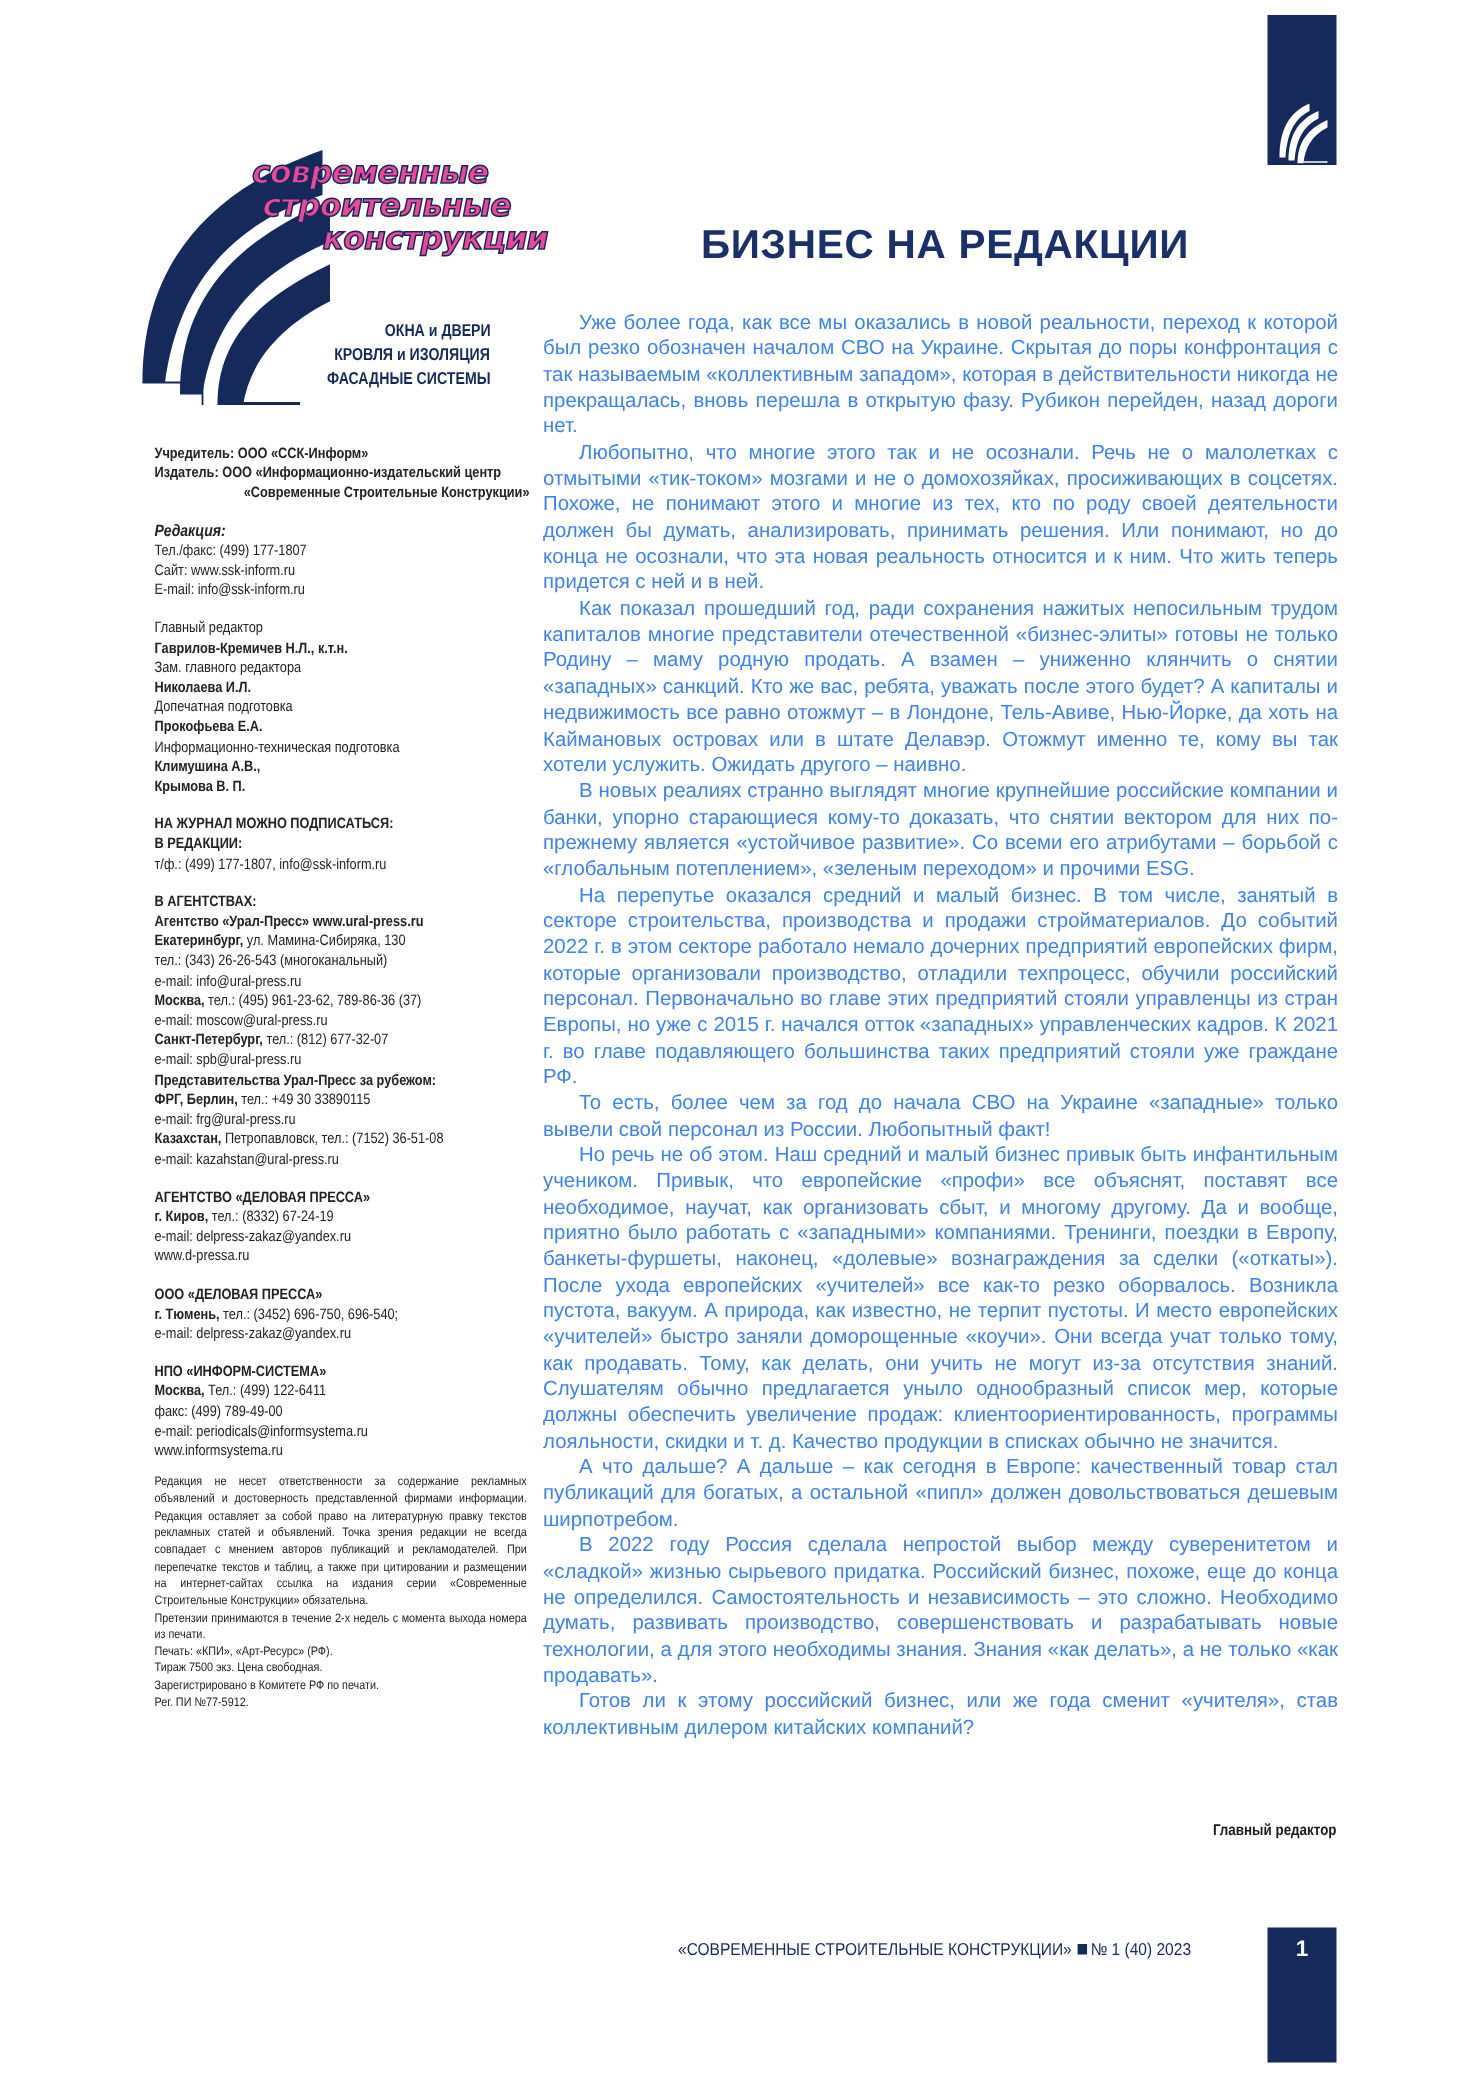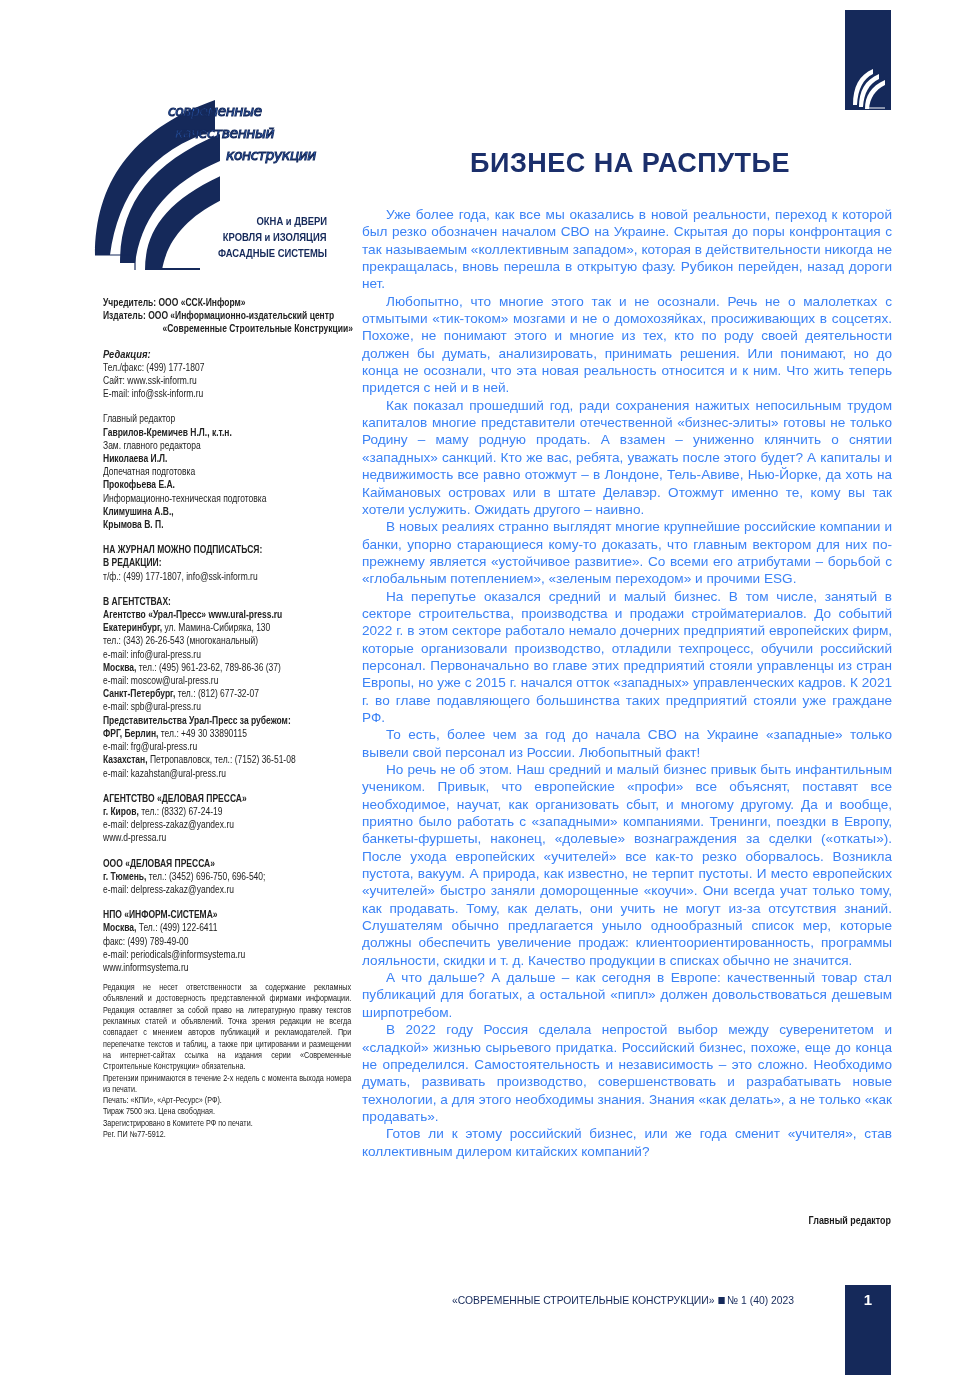--- a/index.html
+++ b/index.html
@@ -3,21 +3,21 @@
 <meta charset="utf-8">
 <style>
   html, body { margin:0; padding:0; background:#ffffff; }
   body { width:980px; height:1385px; position:relative; overflow:hidden; font-family:"Liberation Sans", sans-serif; color:#1a1a1a; }
   .navy { background:#15295a; }
   #top-block { position:absolute; left:845px; top:10px; width:46px; height:100px; }
   #top-block svg { position:absolute; left:6px; top:55px; }
   #page-num-block { position:absolute; left:845px; top:1285px; width:46px; height:90px; }
   #page-num { position:absolute; left:0; right:0; top:6px; text-align:center; color:#fff; font-weight:bold; font-size:15px; }
   #logo { position:absolute; left:90px; top:95px; width:270px; height:175px; }
-  .logo-word { position:absolute; font-family:"DejaVu Sans", sans-serif; font-size:14px; color:#3b82f6; -webkit-text-stroke:1px #15295a; font-style:italic; letter-spacing:-0.5px; }
+  .logo-word { position:absolute; font-family:"DejaVu Sans", sans-serif; font-size:21px; color:#ec4899; -webkit-text-stroke:1px #15295a; font-style:italic; letter-spacing:-0.5px;font-weight:bold; }
   .logo-tag { position:absolute; right:33px; font-family:"Liberation Sans", sans-serif; font-weight:bold; font-size:11.5px; color:#15295a; text-align:right; transform:scaleX(0.82); transform-origin:right; line-height:16px; }
   #sidebar { position:absolute; left:103px; top:296px; width:250px; font-size:10px; line-height:13.2px; color:#222; }
   #sidebar .c { transform:scaleX(0.85); transform-origin:left; white-space:nowrap; display:block; }
   #sidebar b { font-weight:bold; }
   #sidebar .gap { height:12px; }
   #sidebar .it { font-style:italic; font-weight:bold; font-size:11px; }
   #sidebar .disc { font-size:8.2px; line-height:11.3px; text-align:justify; transform:scaleX(0.88); transform-origin:left; width:282px; }
   #title { position:absolute; left:360px; top:148px; width:540px; text-align:center; color:#1b2f6b; font-weight:bold; font-size:27px; letter-spacing:0.5px; }
   #article { position:absolute; left:362px; top:206px; width:530px; font-size:13.6px; line-height:17.35px; color:#3b82f6; text-align:justify; }
   #article p { margin:0; text-indent:24px; }
@@ -40,22 +40,22 @@
 <div id="logo">
   <svg width="130" height="175" viewBox="0 0 130 175" style="position:absolute;left:0;top:0;">
     <path d="M5 160 C5 90 40 35 125 5 L125 35 C60 55 28 100 20 160 Z" fill="#15295a"></path>
     <path d="M30 168 C30 110 60 65 140 35 L140 62 C80 85 52 120 45 168 Z" fill="#15295a"></path>
     <path d="M55 175 C55 128 85 95 170 65 L170 90 C105 110 78 140 72 175 Z" fill="#15295a"></path>
     <line x1="5" y1="160" x2="40" y2="160" stroke="#15295a" stroke-width="1.2"></line>
     <line x1="45" y1="155" x2="45" y2="175" stroke="#15295a" stroke-width="1.2"></line>
     <line x1="72" y1="174" x2="110" y2="174" stroke="#15295a" stroke-width="2"></line>
   </svg>
   <div class="logo-word" style="left:78px;top:8px;">современные</div>
-  <div class="logo-word" style="left:85px;top:30px;">качественный</div>
-  <div class="logo-word" style="left:136px;top:52px;">конструкции</div>
+  <div class="logo-word" style="left:85px;top:30px;">строительные</div>
+  <div class="logo-word" style="left:125px;top:52px;">конструкции</div>
   <div class="logo-tag" style="top:118px;">ОКНА и ДВЕРИ</div>
   <div class="logo-tag" style="top:134px;">КРОВЛЯ и ИЗОЛЯЦИЯ</div>
   <div class="logo-tag" style="top:150px;">ФАСАДНЫЕ СИСТЕМЫ</div>
 </div>
 
 <div id="sidebar">
   <span class="c"><b>Учредитель:</b> <b>ООО «ССК-Информ»</b></span>
   <span class="c"><b>Издатель:</b> <b>ООО «Информационно-издательский центр</b></span>
   <span class="c" style="padding-left:70px;"><b>«Современные Строительные Конструкции»</b></span>
   <div class="gap"></div>
@@ -109,26 +109,26 @@
   <span class="c">www.informsystema.ru</span>
   <div style="height:8px"></div>
   <div class="disc">Редакция не несет ответственности за содержание рекламных объявлений и достоверность представленной фирмами информации. Редакция оставляет за собой право на литературную правку текстов рекламных статей и объявлений. Точка зрения редакции не всегда совпадает с мнением авторов публикаций и рекламодателей. При перепечатке текстов и таблиц, а также при цитировании и размещении на интернет-сайтах ссылка на издания серии «Современные Строительные Конструкции» обязательна.</div>
   <div class="disc">Претензии принимаются в течение 2-х недель с момента выхода номера из печати.</div>
   <div class="disc">Печать: «КПИ», «Арт-Ресурс» (РФ).</div>
   <div class="disc">Тираж 7500 экз. Цена свободная.</div>
   <div class="disc">Зарегистрировано в Комитете РФ по печати.</div>
   <div class="disc">Рег. ПИ №77-5912.</div>
 </div>
 
-<h1 id="title" style="margin:0;">БИЗНЕС НА РАСПУТЬЕ</h1>
+<h1 id="title" style="margin:0;">БИЗНЕС НА РЕДАКЦИИ</h1>
 <div id="article">
   <p>Уже более года, как все мы оказались в новой реальности, переход к которой был резко обозначен началом СВО на Украине. Скрытая до поры конфронтация с так называемым «коллективным западом», которая в действительности никогда не прекращалась, вновь перешла в открытую фазу. Рубикон перейден, назад дороги нет.</p>
   <p>Любопытно, что многие этого так и не осознали. Речь не о малолетках с отмытыми «тик-током» мозгами и не о домохозяйках, просиживающих в соцсетях. Похоже, не понимают этого и многие из тех, кто по роду своей деятельности должен бы думать, анализировать, принимать решения. Или понимают, но до конца не осознали, что эта новая реальность относится и к ним. Что жить теперь придется с ней и в ней.</p>
   <p>Как показал прошедший год, ради сохранения нажитых непосильным трудом капиталов многие представители отечественной «бизнес-элиты» готовы не только Родину – маму родную продать. А взамен – униженно клянчить о снятии «западных» санкций. Кто же вас, ребята, уважать после этого будет? А капиталы и недвижимость все равно отожмут – в Лондоне, Тель-Авиве, Нью-Йорке, да хоть на Каймановых островах или в штате Делавэр. Отожмут именно те, кому вы так хотели услужить. Ожидать другого – наивно.</p>
-  <p>В новых реалиях странно выглядят многие крупнейшие российские компании и банки, упорно старающиеся кому-то доказать, что главным вектором для них по-прежнему является «устойчивое развитие». Со всеми его атрибутами – борьбой с «глобальным потеплением», «зеленым переходом» и прочими ESG.</p>
+  <p>В новых реалиях странно выглядят многие крупнейшие российские компании и банки, упорно старающиеся кому-то доказать, что снятии вектором для них по-прежнему является «устойчивое развитие». Со всеми его атрибутами – борьбой с «глобальным потеплением», «зеленым переходом» и прочими ESG.</p>
   <p>На перепутье оказался средний и малый бизнес. В том числе, занятый в секторе строительства, производства и продажи стройматериалов. До событий 2022 г. в этом секторе работало немало дочерних предприятий европейских фирм, которые организовали производство, отладили техпроцесс, обучили российский персонал. Первоначально во главе этих предприятий стояли управленцы из стран Европы, но уже с 2015 г. начался отток «западных» управленческих кадров. К 2021 г. во главе подавляющего большинства таких предприятий стояли уже граждане РФ.</p>
   <p>То есть, более чем за год до начала СВО на Украине «западные» только вывели свой персонал из России. Любопытный факт!</p>
   <p>Но речь не об этом. Наш средний и малый бизнес привык быть инфантильным учеником. Привык, что европейские «профи» все объяснят, поставят все необходимое, научат, как организовать сбыт, и многому другому. Да и вообще, приятно было работать с «западными» компаниями. Тренинги, поездки в Европу, банкеты-фуршеты, наконец, «долевые» вознаграждения за сделки («откаты»).  После ухода европейских «учителей» все как-то резко оборвалось. Возникла пустота, вакуум. А природа, как известно, не терпит пустоты. И место европейских «учителей» быстро заняли доморощенные «коучи». Они всегда учат только тому, как продавать. Тому, как делать, они учить не могут из-за отсутствия знаний. Слушателям обычно предлагается уныло однообразный список мер, которые должны обеспечить увеличение продаж: клиентоориентированность, программы лояльности, скидки и т. д. Качество продукции в списках обычно не значится.</p>
   <p>А что дальше? А дальше – как сегодня в Европе: качественный товар стал публикаций для богатых, а остальной «пипл» должен довольствоваться дешевым ширпотребом.</p>
   <p>В 2022 году Россия сделала непростой выбор между суверенитетом и «сладкой» жизнью сырьевого придатка. Российский бизнес, похоже, еще до конца не определился. Самостоятельность и независимость – это сложно. Необходимо думать, развивать производство, совершенствовать и разрабатывать новые технологии, а для этого необходимы знания. Знания «как делать», а не только «как продавать».</p>
   <p>Готов ли к этому российский бизнес, или же года сменит «учителя», став коллективным дилером китайских компаний?</p>
 </div>
 <div id="signature">Главный редактор</div>
 
 <div id="footer">

